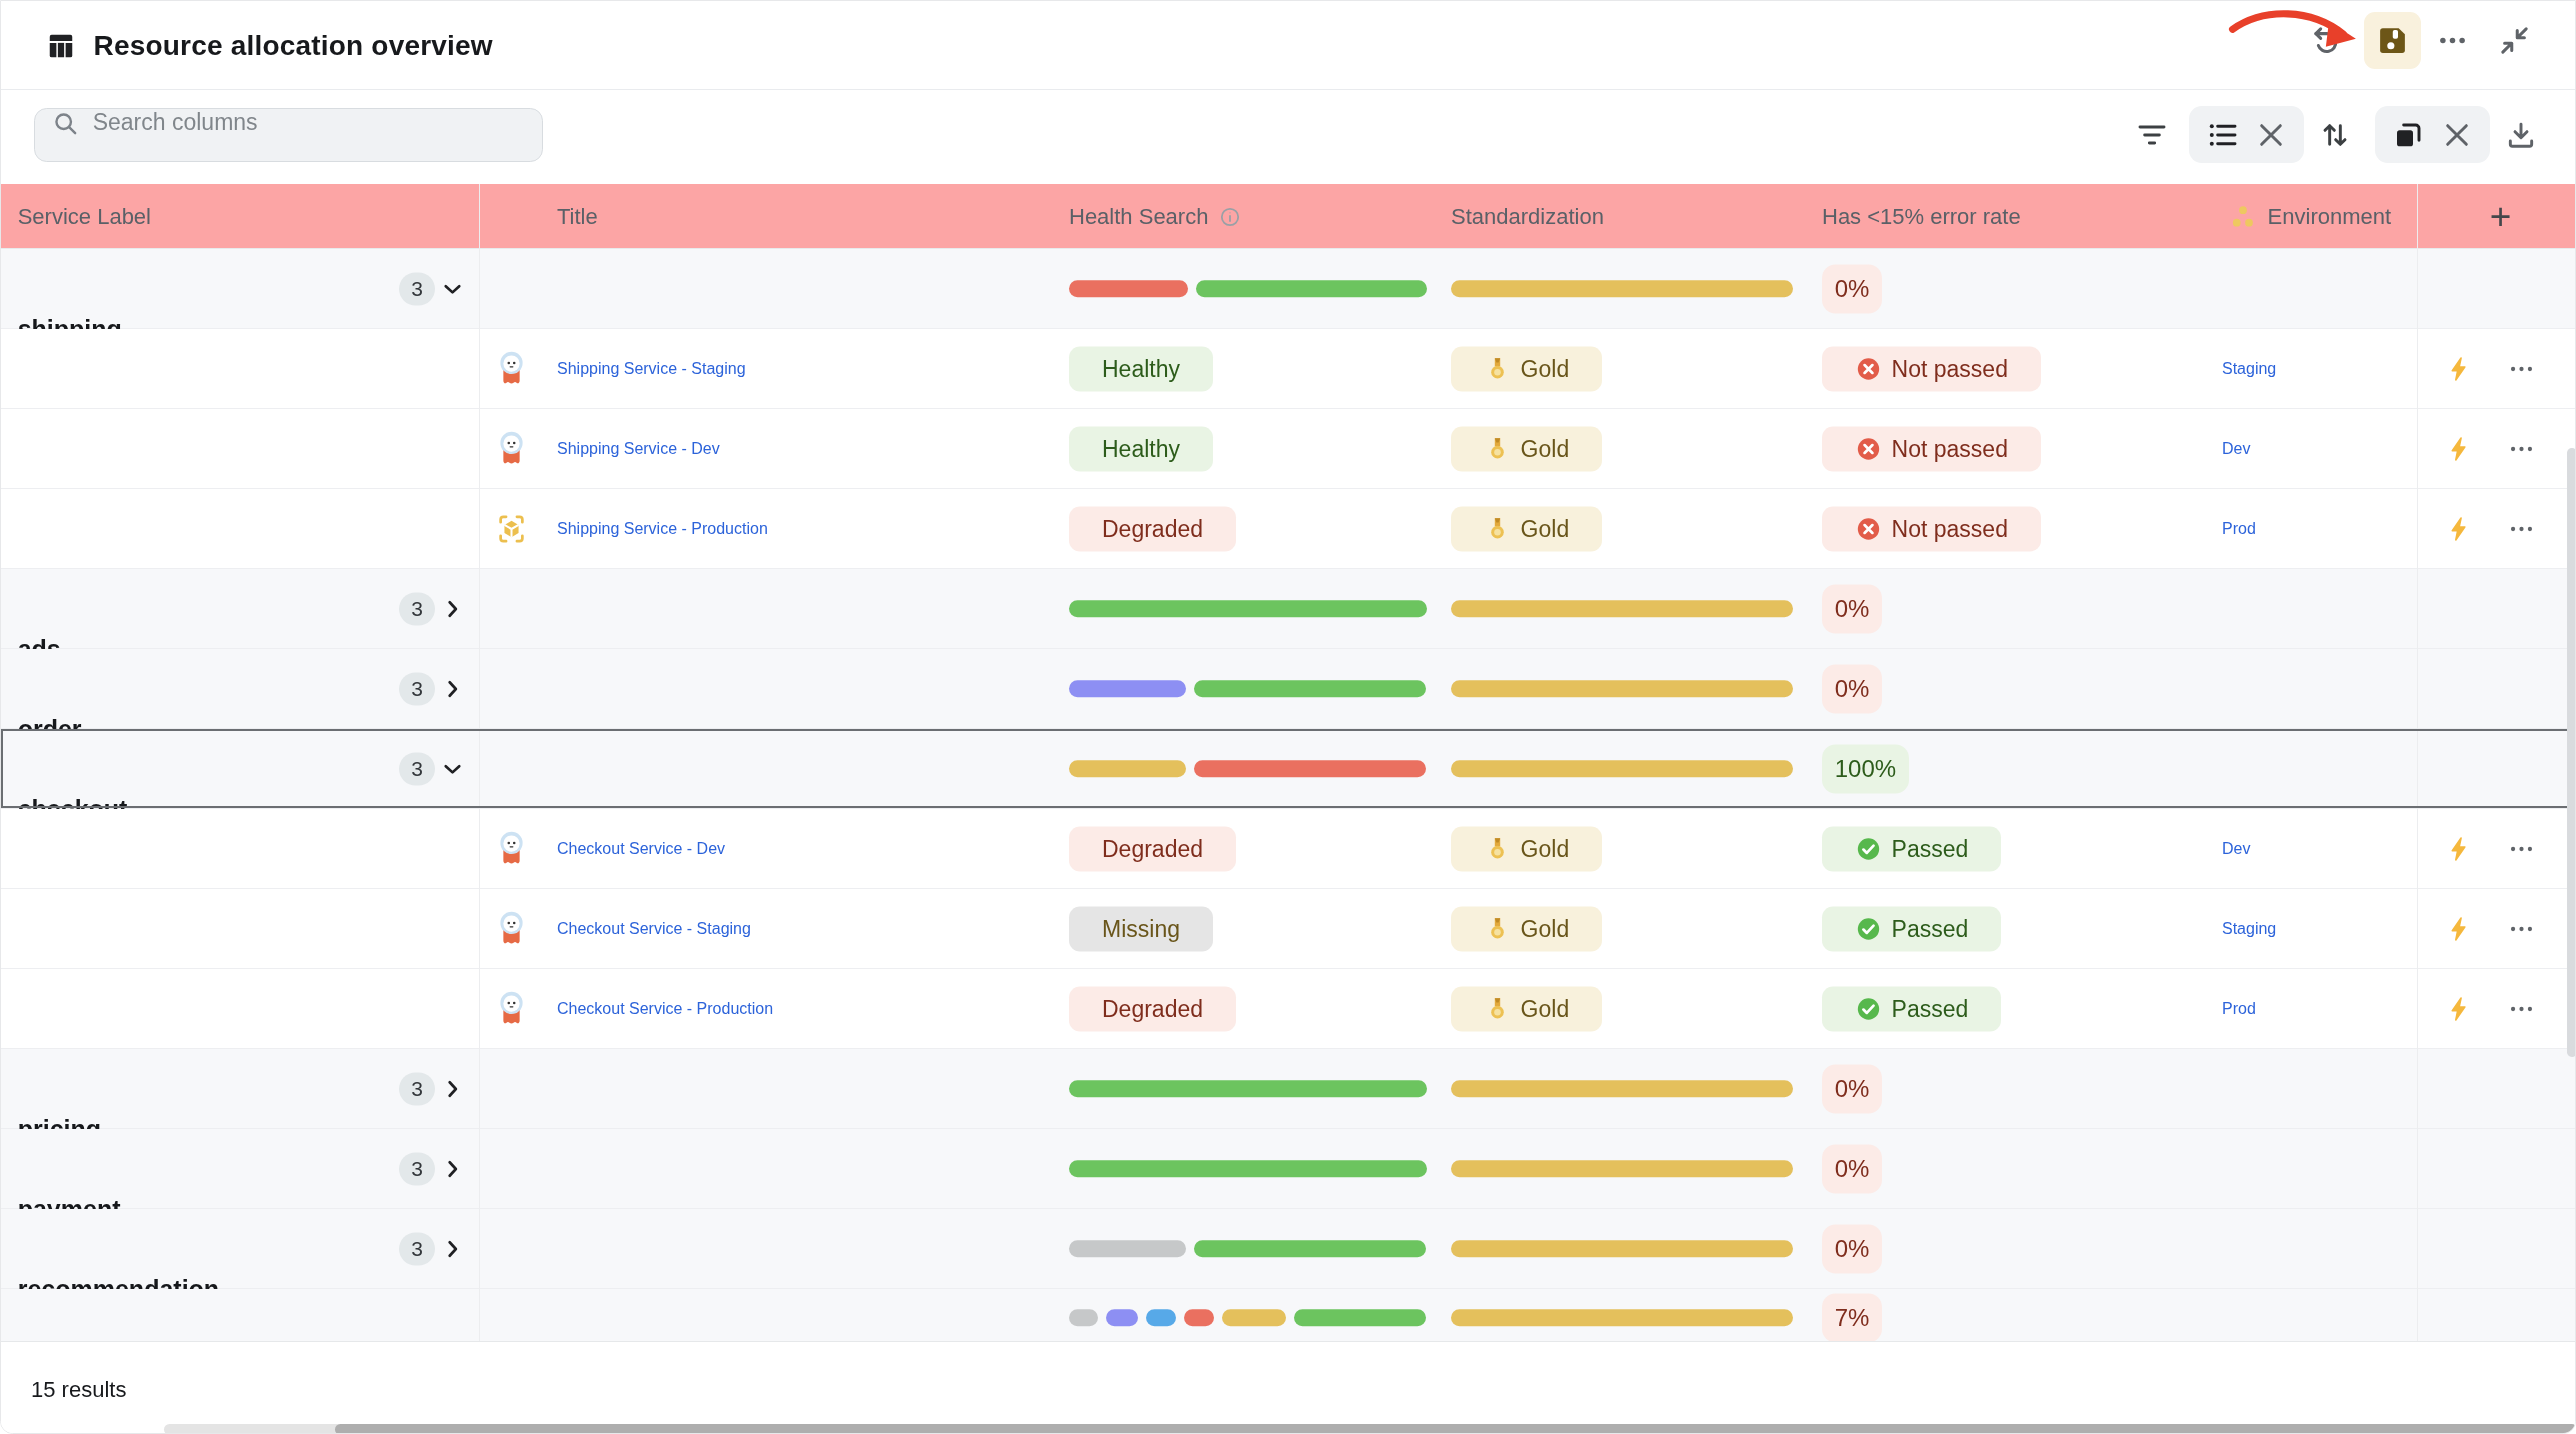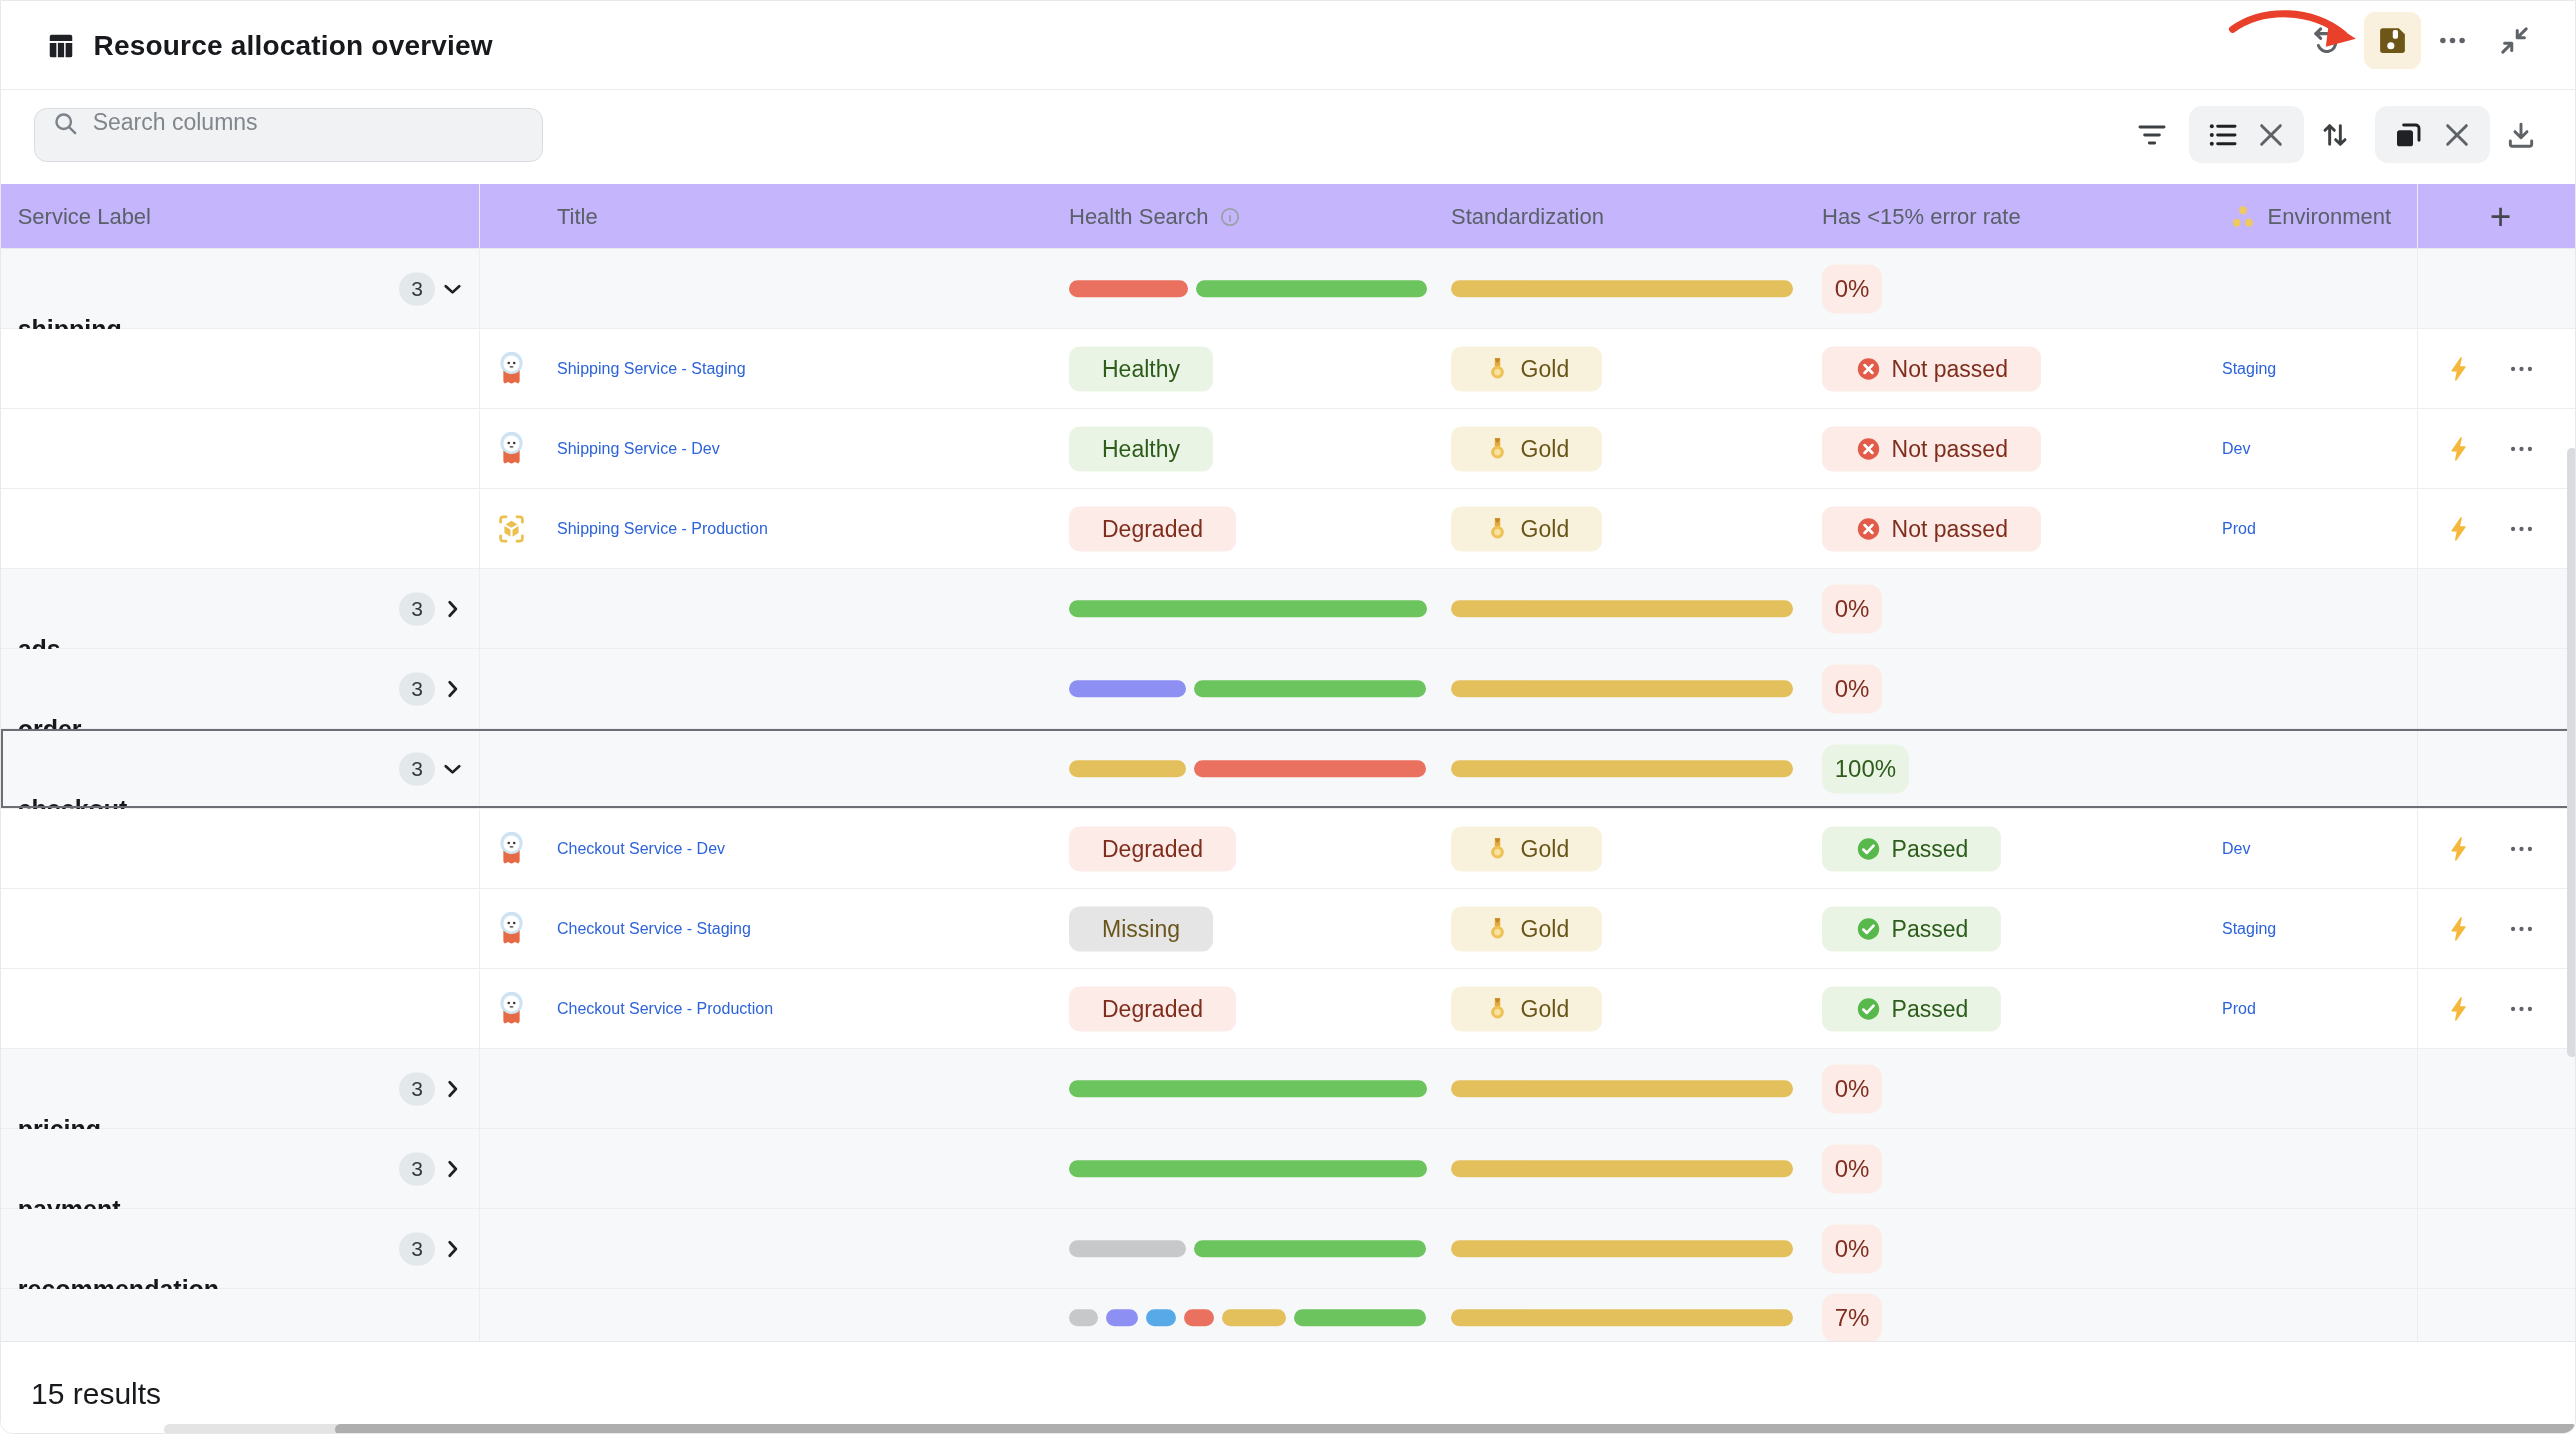--- a/index.html
+++ b/index.html
@@ -41,21 +41,21 @@
   .pill .pic svg { width:32px; height:32px; }
   .ic-filter { left:2127px; }
   .pill-rowgroups { left:2188px; }
   .ic-sort { left:2310px; }
   .pill-copy { left:2374px; }
   .ic-download { left:2496px; }
 
   
   .grid { position:absolute; left:0; top:183px; width:2576px; height:1157px; background:#fff; }
   .gridheader { position:absolute; left:0; top:0; width:2576px; height:65px;
-    border-bottom:0.8px solid #e8eaec; background:#c4b5fd; }
+    border-bottom:0.8px solid #e8eaec; background:#fca5a5; }
   .hcell { position:absolute; top:0; height:65px; display:flex; align-items:center; gap:9.6px;
     font-size:22px; color:#5a6067; }
   .hcell svg.inf { width:24px; height:24px; }
   .hcell svg.envic { width:30px; height:30px; }
   .h-service { left:16.7px; } .h-title { left:556px; } .h-health { left:1068px; }
   .h-std { left:1450px; } .h-err { left:1821px; } .h-env { left:2227px; }
   .h-add { left:2473px; width:53px; justify-content:center; font-size:37px; font-weight:300;
     color:#44474b; cursor:pointer; }
 
   .gridbody { position:absolute; left:0; top:65px; width:2576px; }
@@ -105,21 +105,21 @@
   .act svg { width:27px; height:27px; }
   .act-bolt { left:2436px; }
   .act-menu { left:2498px; }
 
   .vdiv { position:absolute; top:0; width:0.8px; height:1157px; background:#ecedef; z-index:5; }
   .vdiv-left { left:478px; } .vdiv-right { left:2416px; }
 
   
   .resultsbar { position:absolute; left:0; top:1340px; width:2576px; height:95px;
     background:#fff; border-top:0.8px solid #e6e8ea; }
-  .results-text { position:absolute; left:30px; top:35px; font-size:30px; color:#17191c; }
+  .results-text { position:absolute; left:30px; top:35px; font-size:22px; color:#17191c; }
   .vscroll { position:absolute; left:2566px; top:447px; width:9.6px; height:609px;
     background:#d9dbde; border-radius:4.8px; z-index:7; cursor:pointer; }
   .hscroll-track { position:absolute; left:163px; top:1423px; width:2413px; height:11px;
     background:#e4e4e4; border-radius:5.6px; z-index:8; }
   .hscroll-thumb { position:absolute; left:334px; top:1423px; width:2242px; height:11px;
     background:#aeaeae; border-radius:5.6px; z-index:9; cursor:pointer; }
 </style>
 </head>
 <body>
 

